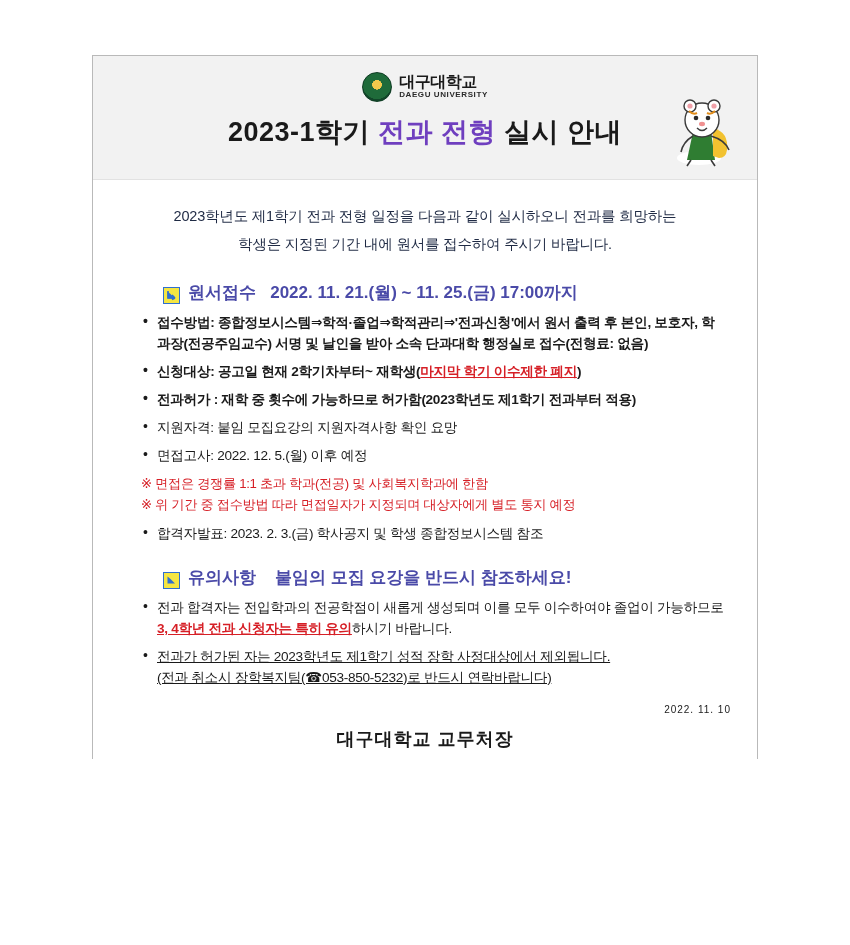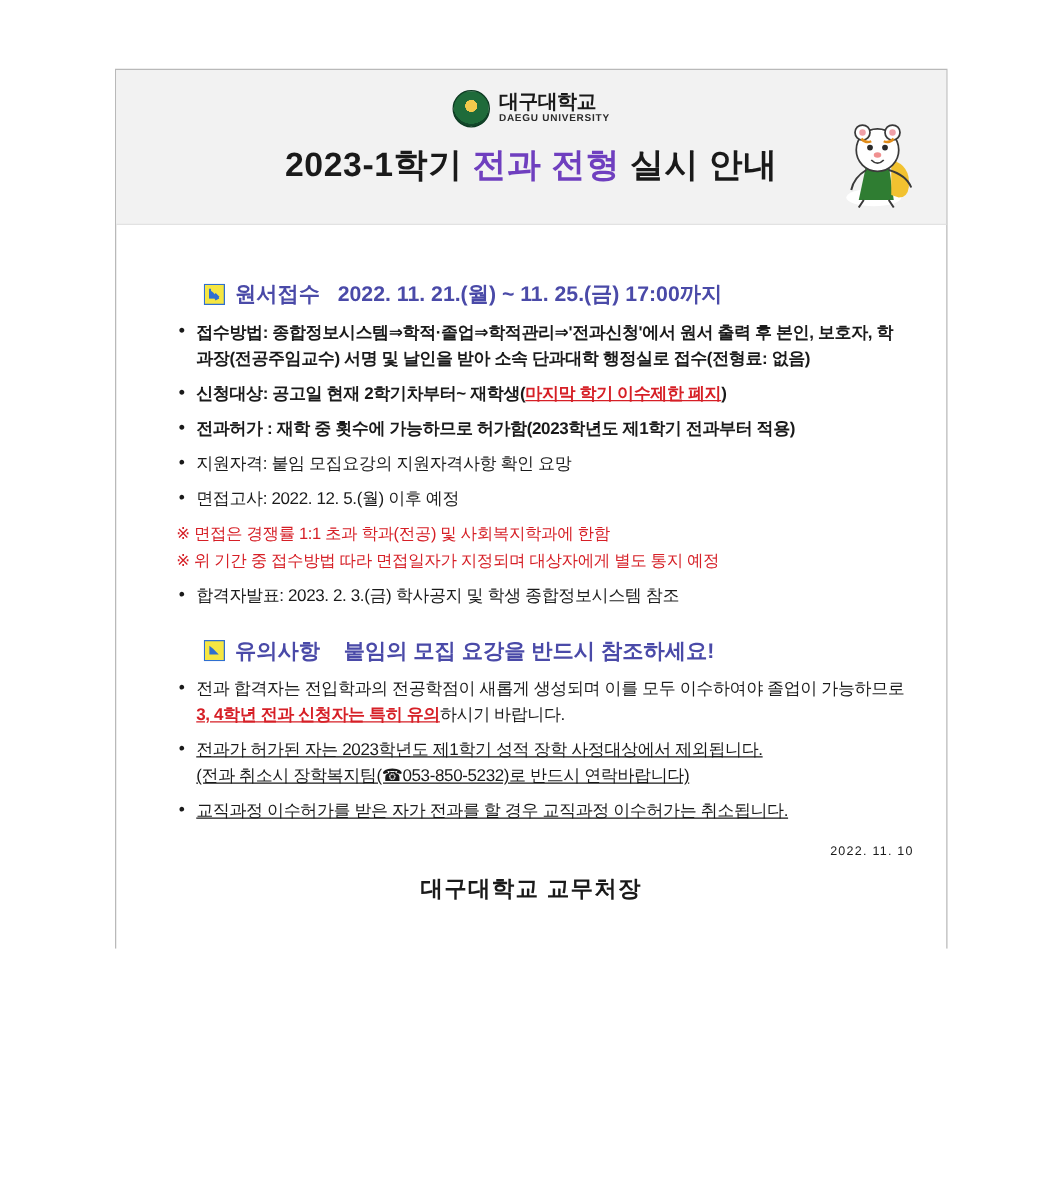--- a/index.html
+++ b/index.html
@@ -91,21 +91,21 @@
   .intro {
     text-align: center;
     font-size: 14.5px;
     color: #1f2a44;
     line-height: 1.95;
     letter-spacing: -0.2px;
     padding: 0 6px;
   }
   .section-head {
     display: flex;
-    align-items: center;
+    align-items: flex-end;
     gap: 8px;
     margin: 22px 0 8px 14px;
     padding-left: 30px;
   }
   .arrow-icon {
     width: 17px;
     height: 17px;
     flex: none;
   }
   .section-title {
@@ -208,20 +208,24 @@
         <ellipse cx="33" cy="26" rx="3" ry="2.2" fill="#f09090"></ellipse>
         <path d="M28 30 q5 5 10 0" stroke="#3a3a3a" stroke-width="1.4" fill="none"></path>
         <path d="M42 38 q14 4 18 14" stroke="#3a3a3a" stroke-width="1.6" fill="none"></path>
         <path d="M24 38 q-10 6 -12 16" stroke="#3a3a3a" stroke-width="1.6" fill="none"></path>
         <path d="M22 62 l-4 6 M42 62 l4 6" stroke="#3a3a3a" stroke-width="1.6" fill="none"></path>
       </svg>
     </div>
 
     <div class="body-area">
 
+      <div class="intro">
+        <div>2023학년도 제1학기 전과 전형 일정을 다음과 같이 실시하오니 전과를 희망하는</div>
+        <div>학생은 지정된 기간 내에 원서를 접수하여 주시기 바랍니다.</div>
+      </div>
 
       <div class="section-head">
         <svg class="arrow-icon" viewBox="0 0 17 17">
           <rect x="0.5" y="0.5" width="16" height="16" fill="#f5e642" stroke="#2f6fd0" stroke-width="1"></rect>
           <path d="M5 4 L5 11 L12 11 M12 11 L9 8 M12 11 L9 12.6" stroke="#2f6fd0" stroke-width="1.6" fill="none"></path>
           <path d="M4.5 4.5 L4.5 11.5 L12 11.5 L7.5 7" fill="#2f6fd0"></path>
         </svg>
         <span class="section-title">
           <span>원서접수</span>
           &nbsp;&nbsp;<span class="date">2022. 11. 21.(월) ~ 11. 25.(금) 17:00까지</span>
@@ -269,23 +273,20 @@
       </div>
 
       <ul class="bullets">
         <li>
           <span>전과 합격자는 전입학과의 전공학점이 새롭게 생성되며 이를 모두 이수하여야 졸업이 가능하므로 </span><span class="red-u">3, 4학년 전과 신청자는 특히 유의</span><span>하시기 바랍니다.</span>
         </li>
         <li>
           <span class="u">전과가 허가된 자는 2023학년도 제1학기 성적 장학 사정대상에서 제외됩니다.</span><br>
           <span class="u">(전과 취소시 장학복지팀(☎053-850-5232)로 반드시 연락바랍니다)</span>
         </li>
-        <li>
-          <span class="u">교직과정 이수허가를 받은 자가 전과를 할 경우 교직과정 이수허가는 취소됩니다.</span>
-        </li>
       </ul>
 
       <div class="sig-date">2022.  11.  10</div>
       <div class="sig-name">대구대학교 교무처장</div>
 
     </div>
   </div>
 </div>
 
 </body></html>

